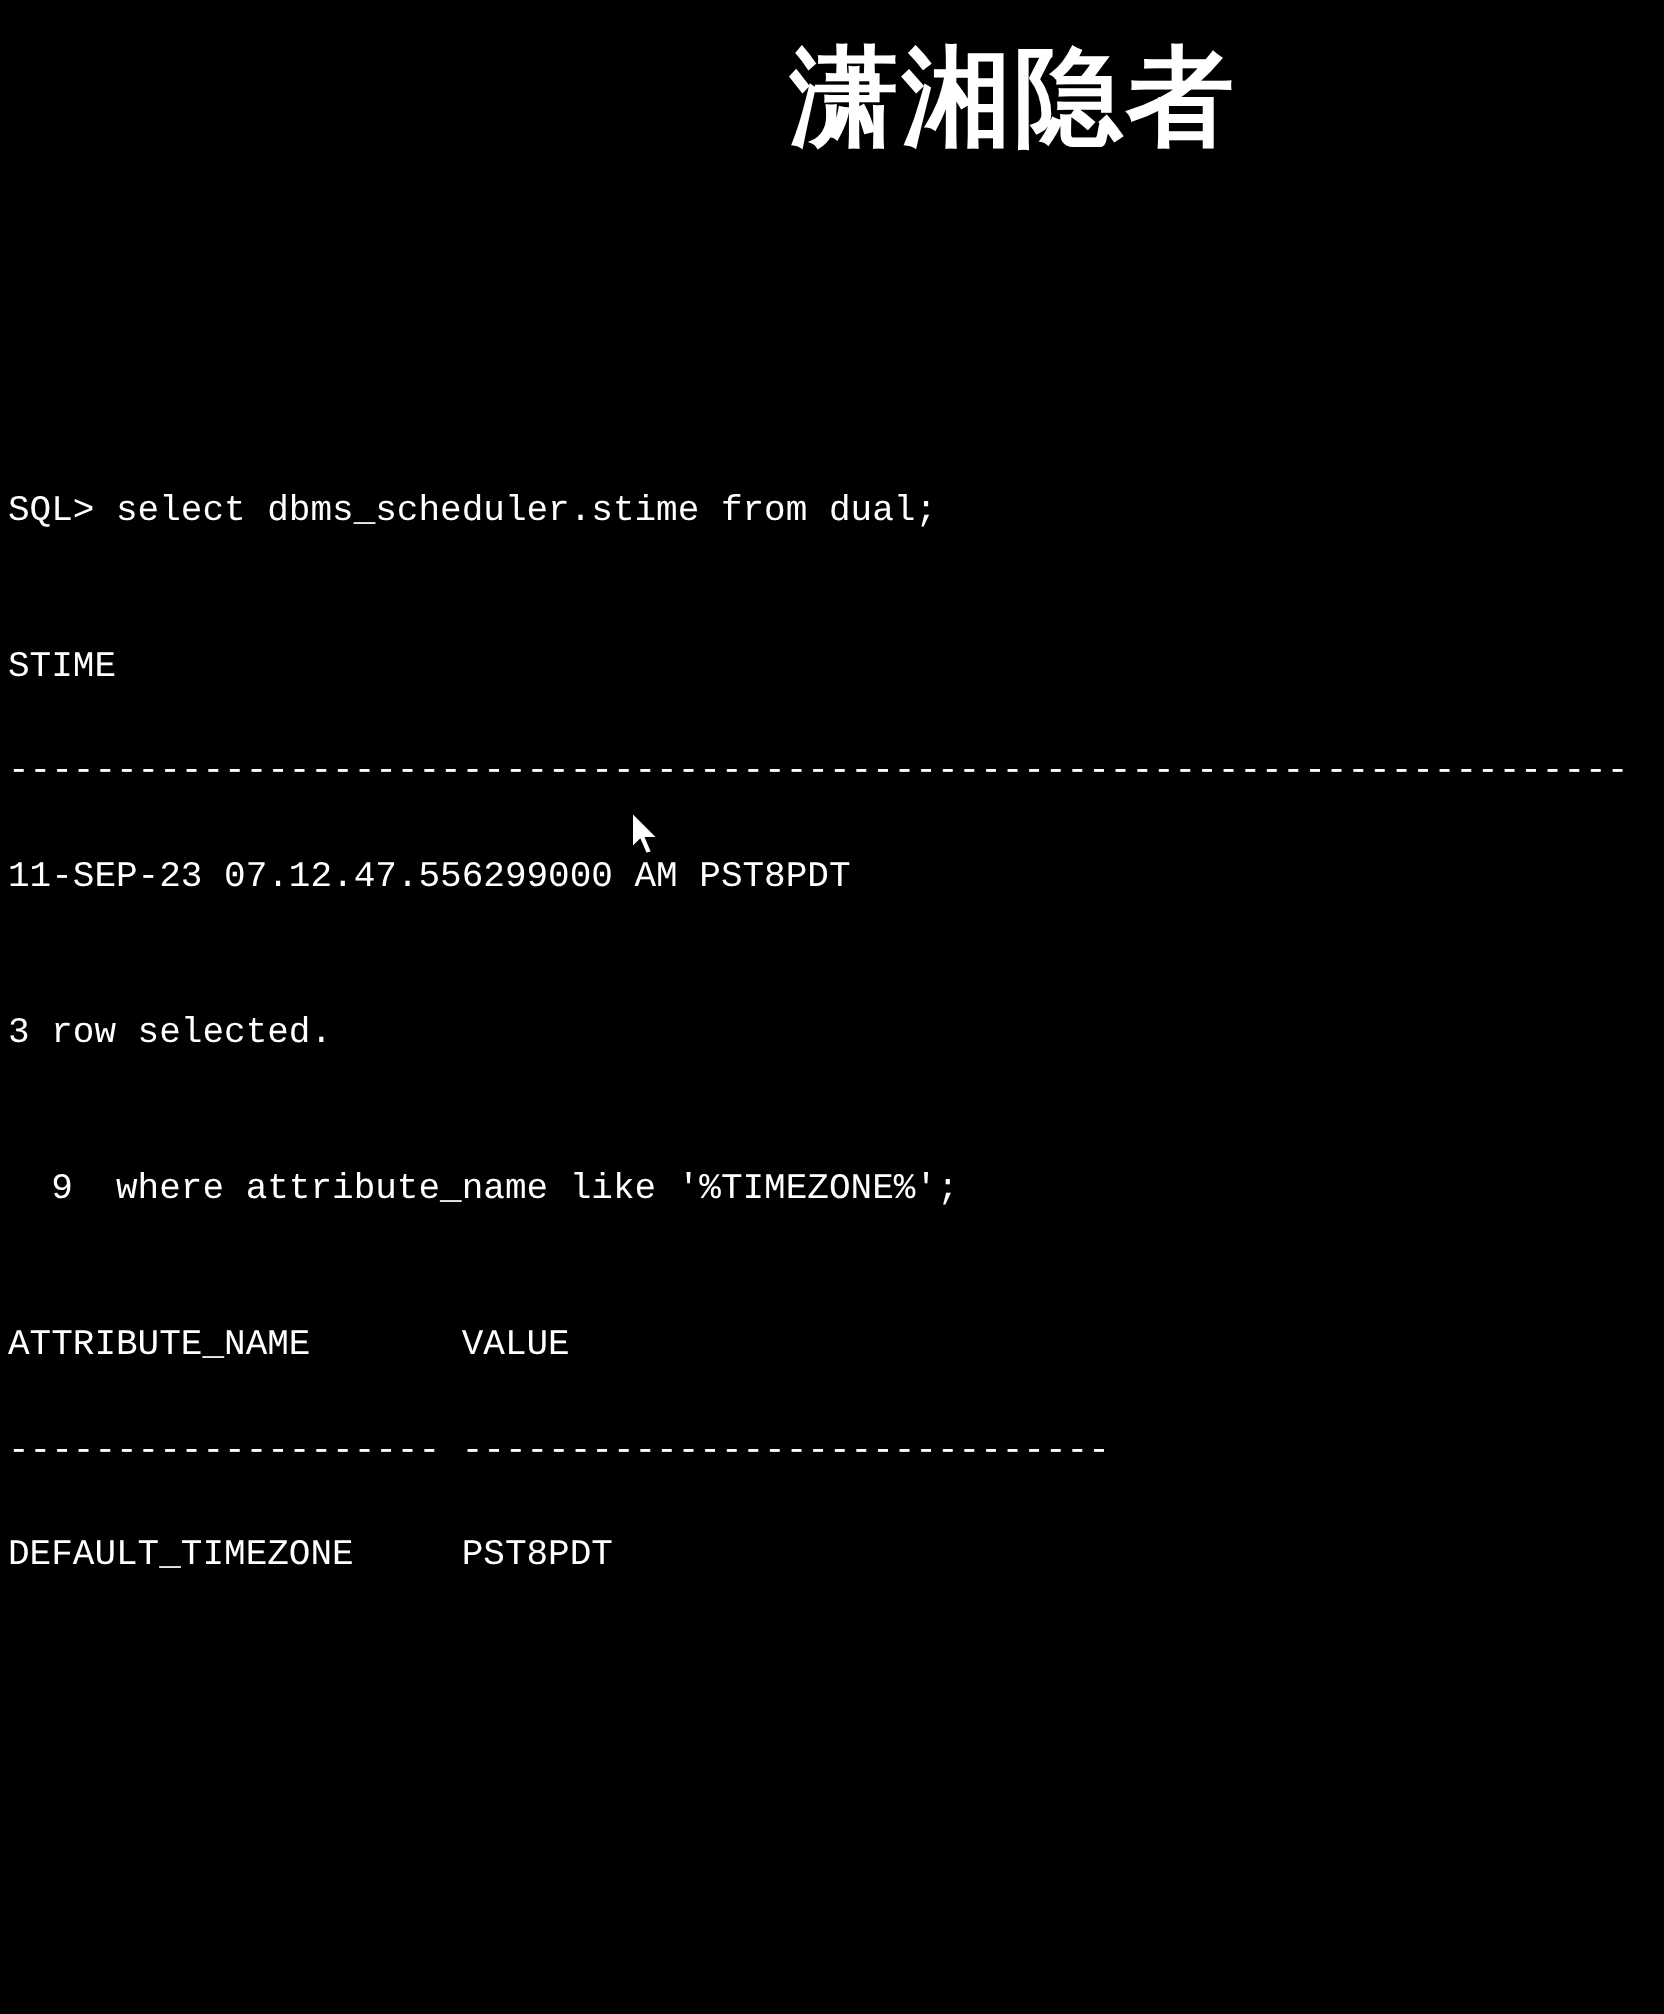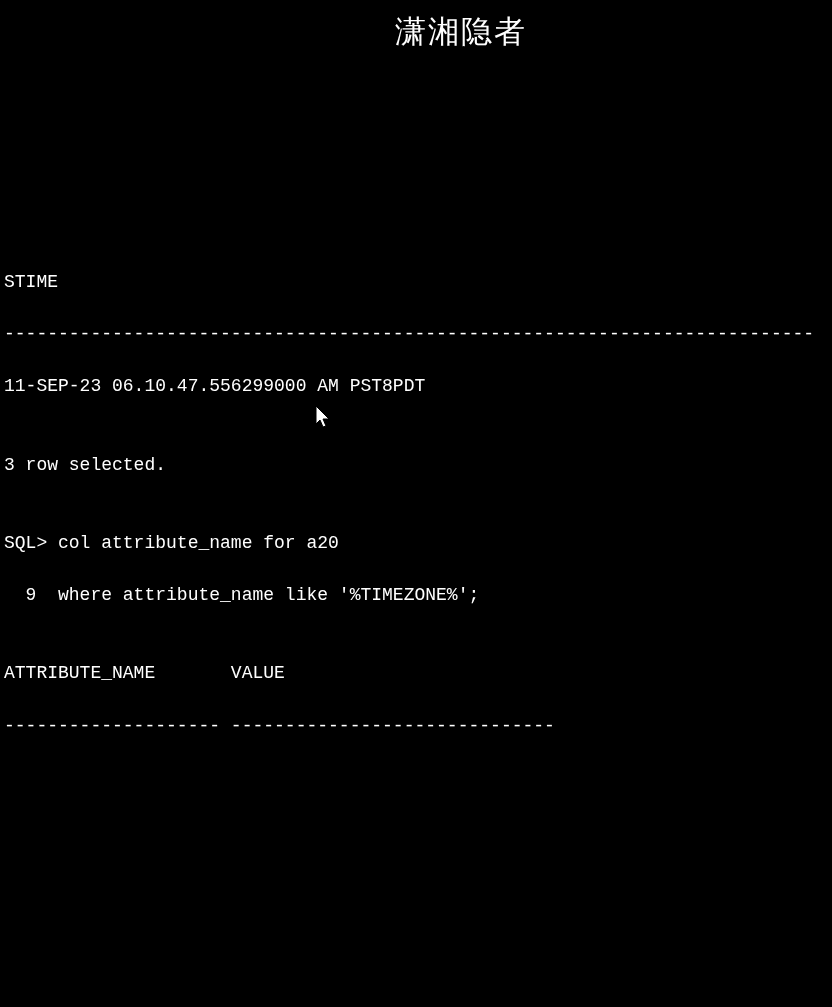--- a/index.html
+++ b/index.html
@@ -17,22 +17,22 @@
       width: 832px;
       height: 1007px;
       overflow: hidden;
       white-space: pre;
       position: relative;
     }
     .watermark {
       position: absolute;
       top: 10px;
       left: 395px;
-      font-size: 31px;
-      font-weight: normal;
+      font-size: 54px;
+      font-weight: bold;
       font-family: KaiTi, STKaiti, serif;
       color: #ffffff;
       z-index: 10;
       letter-spacing: 2px;
     }
     .cursor {
       position: absolute;
       top: 374px;
       left: 290px;
       color: #ffffff;
@@ -51,32 +51,33 @@
 
 <div class="watermark">潇湘隐者</div>
 
 <div class="cursor">
   <svg width="18" height="24" viewBox="0 0 18 24">
     <path d="M0,0 L0,18 L4,14 L7,21 L10,20 L7,13 L13,13 Z" fill="white" stroke="black" stroke-width="1"></path>
   </svg>
 </div>
 
 <div>
+<div class="line">SQL&gt; select dbms_scheduler.stime from dual;</div>
 <div class="line"></div>
 <div class="line">STIME</div>
 <div class="line">---------------------------------------------------------------------------</div>
-<div class="line">11-SEP-23 06.10.47.556299000 AM PST8PDT</div>
+<div class="line">11-SEP-23 07.12.47.556299000 AM PST8PDT</div>
 <div class="line"></div>
 <div class="line">3 row selected.</div>
 <div class="line"></div>
-<div class="line">SQL&gt; col attribute_name for a20</div>
 <div class="line">  9  where attribute_name like '%TIMEZONE%';</div>
 <div class="line"></div>
 <div class="line">ATTRIBUTE_NAME       VALUE</div>
 <div class="line">-------------------- ------------------------------</div>
+<div class="line">DEFAULT_TIMEZONE     PST8PDT</div>
 <div class="line"></div>
 
 <div class="line"></div>
 
 <div class="line"></div>
 
 
 
 
 <div class="line"></div>

